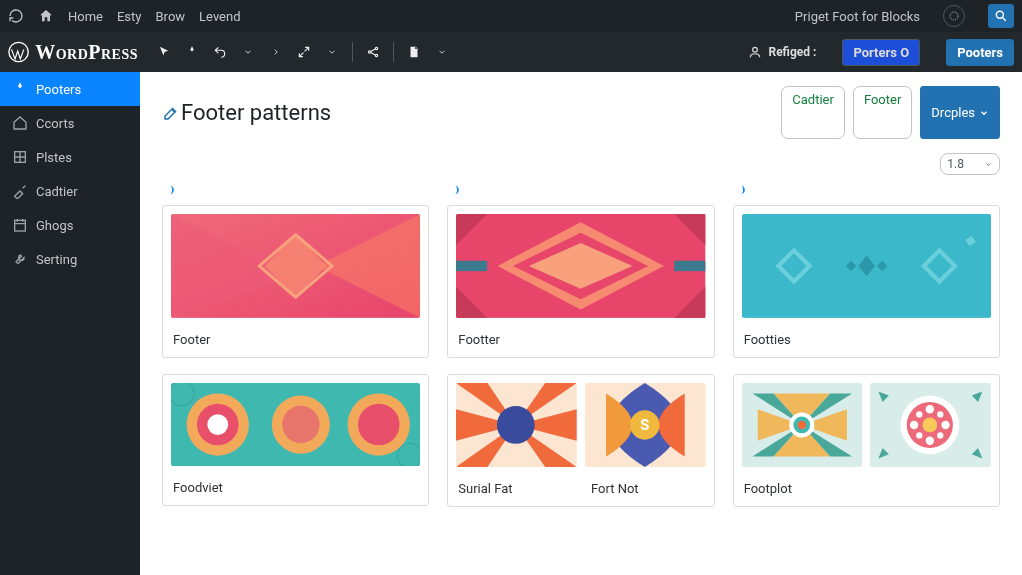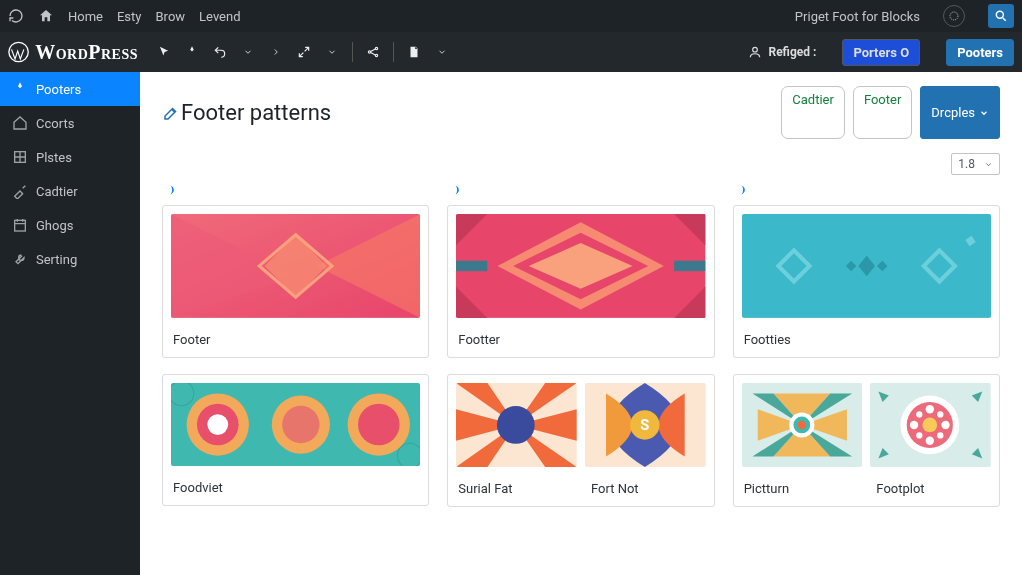--- a/index.html
+++ b/index.html
@@ -29,21 +29,21 @@
 .side-item.active::after { content: ''; position: absolute; right: -8px; top: 50%; transform: translateY(-50%); border: 8px solid transparent; border-left-color: #0a84ff; }
 .side-item .sic { width: 16px; height: 16px; display: flex; align-items: center; justify-content: center; }
 .content { flex: 1; background: #fff; padding: 14px 22px; }
 .content-head { display: flex; align-items: center; gap: 1px; margin-bottom: 14px; }
 .content-head h1 { font-size: 22px; font-weight: 400; color: #1d2327; }
 .content-head .editic { color: #2271b1; width: 18px; height: 18px; }
 .content-head .actions { margin-left: auto; display: flex; gap: 8px; }
 .btn-light { background: #fff; border: 1px solid #c3c4c7; color: #15803d; padding: 5px 10px; border-radius: 7px; cursor: pointer; font-size: 13px; }
 .btn-prim2 { background: #2271b1; color: #fff; border: 1px solid #2271b1; padding: 18px 10px; border-radius: 3px; cursor: pointer; font-size: 13px; display: flex; align-items: center; gap: 4px; }
 .pager { display: flex; justify-content: flex-end; margin-bottom: 8px; }
-.pager-box { border: 1px solid #c3c4c7; border-radius: 2px; padding: 3px 6px; display: flex; align-items: center; gap: 9px; font-size: 12px; color: #50575e; }
+.pager-box { border: 1px solid #c3c4c7; border-radius: 8px; padding: 3px 6px; display: flex; align-items: center; gap: 20px; font-size: 12px; color: #50575e; }
 .cols { display: flex; gap: 18px; }
 .col { flex: 1; }
 .col-head { color: #0a84ff; margin-bottom: 8px; padding-left: 4px; }
 .card { border: 1px solid #dcdcde; border-radius: 3px; background: #fff; margin-bottom: 16px; }
 .card-thumb { padding: 8px; }
 .thumb { width: 100%; border-radius: 2px; }
 .card-label { padding: 6px 10px 10px; font-size: 13px; color: #2c3338; border-top: 0; }
 .dbl .card-thumb { display: flex; gap: 8px; }
 .dbl .half { flex: 1; }
 .dbl .lbls { display: flex; }
@@ -421,20 +421,19 @@
                 <g fill="#4aa89a">
                     <polygon points="8,8 18,12 12,18"></polygon>
                     <polygon points="107,8 97,12 103,18"></polygon>
                     <polygon points="8,72 18,68 12,62"></polygon>
                     <polygon points="107,72 97,68 103,62"></polygon>
                   </g>
               </svg>
             </div>
           </div>
           <div class="lbls">
-              <div class="half-lbl">Pictturn</div>
               <div class="half-lbl">Footplot</div>
             </div>
         </div>
       </div>
     </div>
   </div>
 </div>
 
 </body></html>

